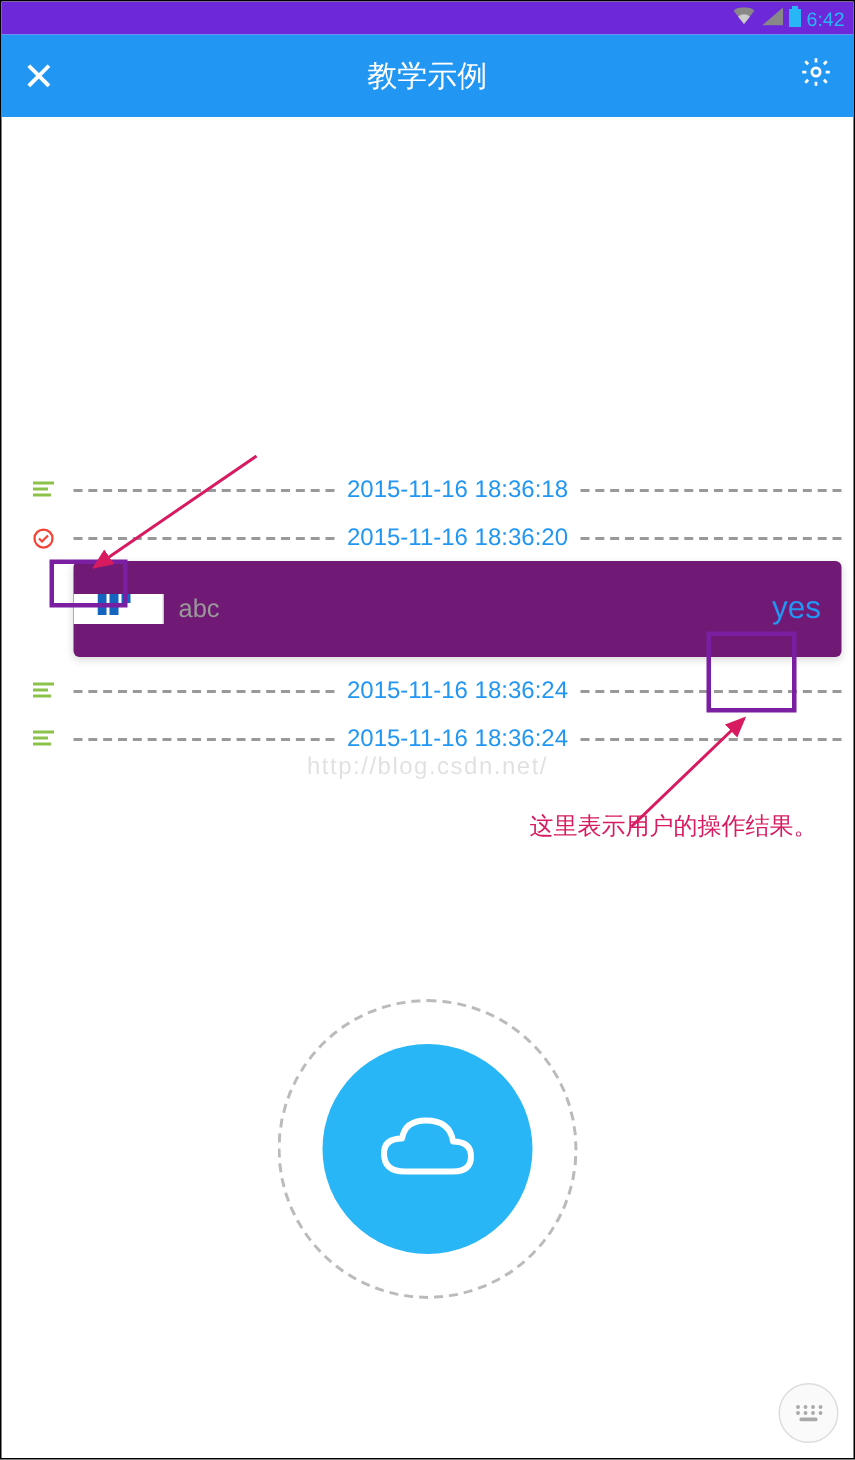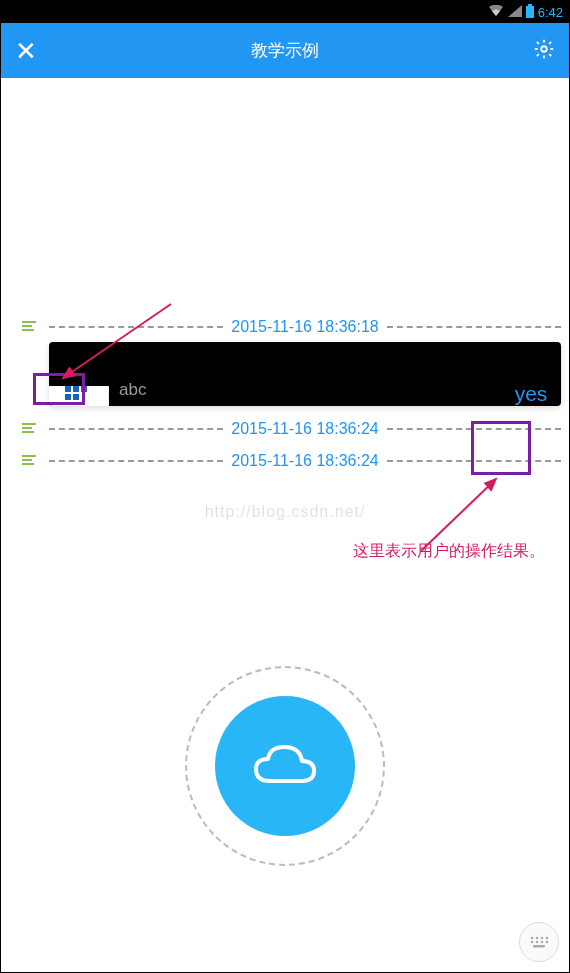--- a/index.html
+++ b/index.html
@@ -8,41 +8,41 @@
     width: 570px;
     height: 973px;
     background: #ffffff;
     position: relative;
     overflow: hidden;
     border: 1px solid #000;
   }
   
   .statusbar {
     height: 22px;
-    background: #000000;
+    background: #6d28d9;
     color: #fff;
     display: flex;
     justify-content: flex-end;
     align-items: center;
     padding: 0 6px;
     font-size: 13px;
     gap: 4px;
   }
   
   .header {
     height: 55px;
     background: #2196f3;
     color: #fff;
     display: flex;
     align-items: center;
     justify-content: space-between;
     padding: 0 14px;
   }
   .header .close { font-size: 26px; font-weight: 300; line-height: 1; cursor:pointer; }
-  .header .title { font-size: 17px; font-weight: 400; }
+  .header .title { font-size: 20px; font-weight: 400; }
   .header .gear  { cursor:pointer; }
   
   .content {
     position: relative;
     padding: 0 8px;
   }
   
   .sep {
     display: flex;
     align-items: center;
@@ -66,25 +66,25 @@
   .msg {
     font-size: 17px;
     color: #222;
     margin: 6px 0 0 40px;
   }
   .listic { color:#8bc34a; font-size:14px; }
   .checkic { color:#f44336; }
   
   .card {
     margin: 6px 0 0 40px;
-    background:#000000;
+    background:#701a75;
     border-radius: 4px;
     box-shadow: 0 2px 6px rgba(0,0,0,0.15);
     display:flex;
-    align-items:flex-end;
+    align-items:center;
     overflow:hidden;
     height: 64px;
   }
   .card .thumb {
     width: 60px;
     display:flex;
     align-items:center;
     justify-content:center;
     background:#fff;
     border-right:1px solid #eee;
@@ -213,20 +213,31 @@
     <span class="icon listic">
       <svg width="14" height="14" viewBox="0 0 14 14">
           <path d="M0 2h14M0 6h10M0 10h12" stroke="#8bc34a" stroke-width="2"></path>
         </svg>
     </span>
     <span class="dash"></span>
     <span class="ts">2015-11-16 18:36:18</span>
     <span class="dash"></span>
   </div>
 
+  <div class="sep">
+    <span class="icon checkic">
+      <svg width="16" height="16" viewBox="0 0 16 16" fill="none" stroke="#f44336" stroke-width="1.5">
+        <circle cx="8" cy="8" r="6"></circle>
+          <path d="M5 8l2 2 4-4"></path>
+      </svg>
+    </span>
+    <span class="dash"></span>
+    <span class="ts">2015-11-16 18:36:20</span>
+    <span class="dash"></span>
+  </div>
   <div class="card">
     <div class="thumb">
       <svg width="28" height="20" viewBox="0 0 28 20">
         <rect x="0" y="0" width="6" height="6" fill="#1565c0"></rect>
         <rect x="8" y="0" width="6" height="6" fill="#1565c0"></rect>
         <rect x="16" y="0" width="6" height="6" fill="#1565c0"></rect>
         <rect x="0" y="8" width="6" height="6" fill="#1565c0"></rect>
         <rect x="8" y="8" width="6" height="6" fill="#1565c0"></rect>
       </svg>
     </div>

